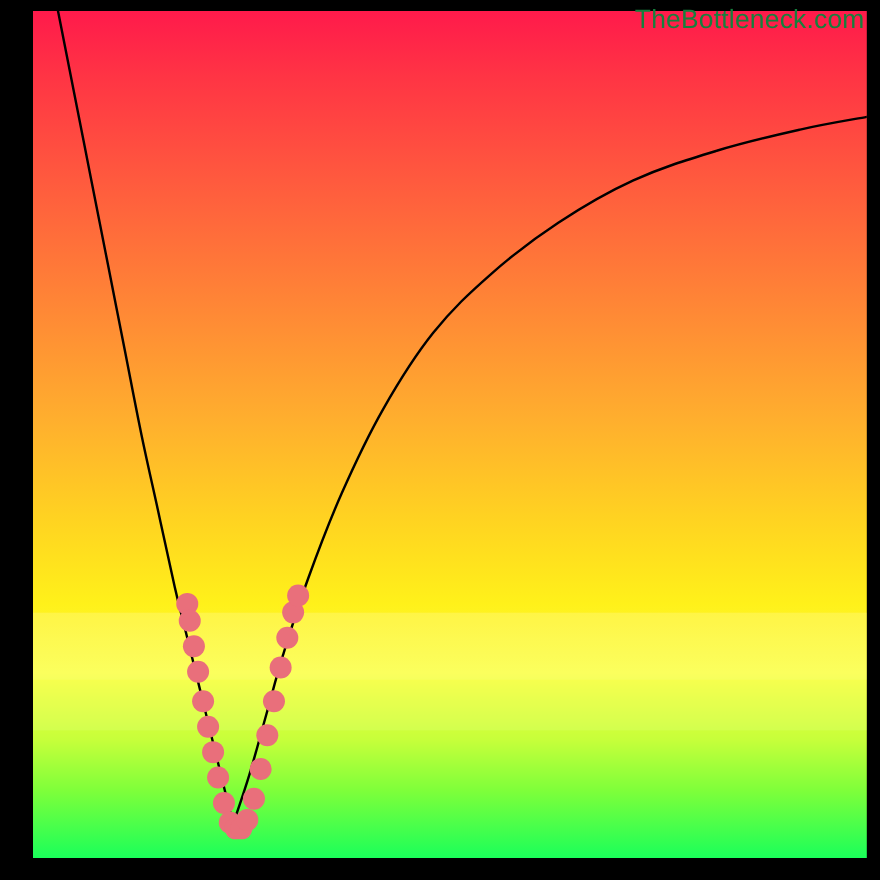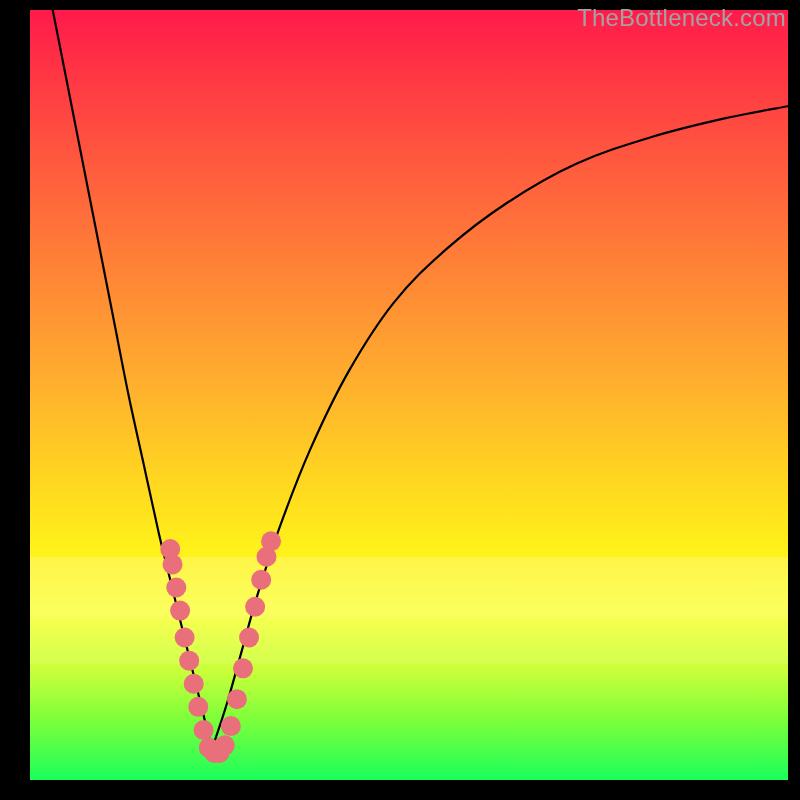--- a/index.html
+++ b/index.html
@@ -51,21 +51,21 @@
     position: absolute;
     left: 0;
     top: 0;
     width: 100%;
     height: 100%;
   }
   .watermark {
     position: absolute;
     top: 4px;
     right: 14px;
-    color: #a3a3a3;
+    color: #15803d;
     font-size: 24px;
     font-weight: 500;
     letter-spacing: 0.2px;
     pointer-events: none;
   }
 </style>
 </head>
 <body>
 
 <div class="frame">

